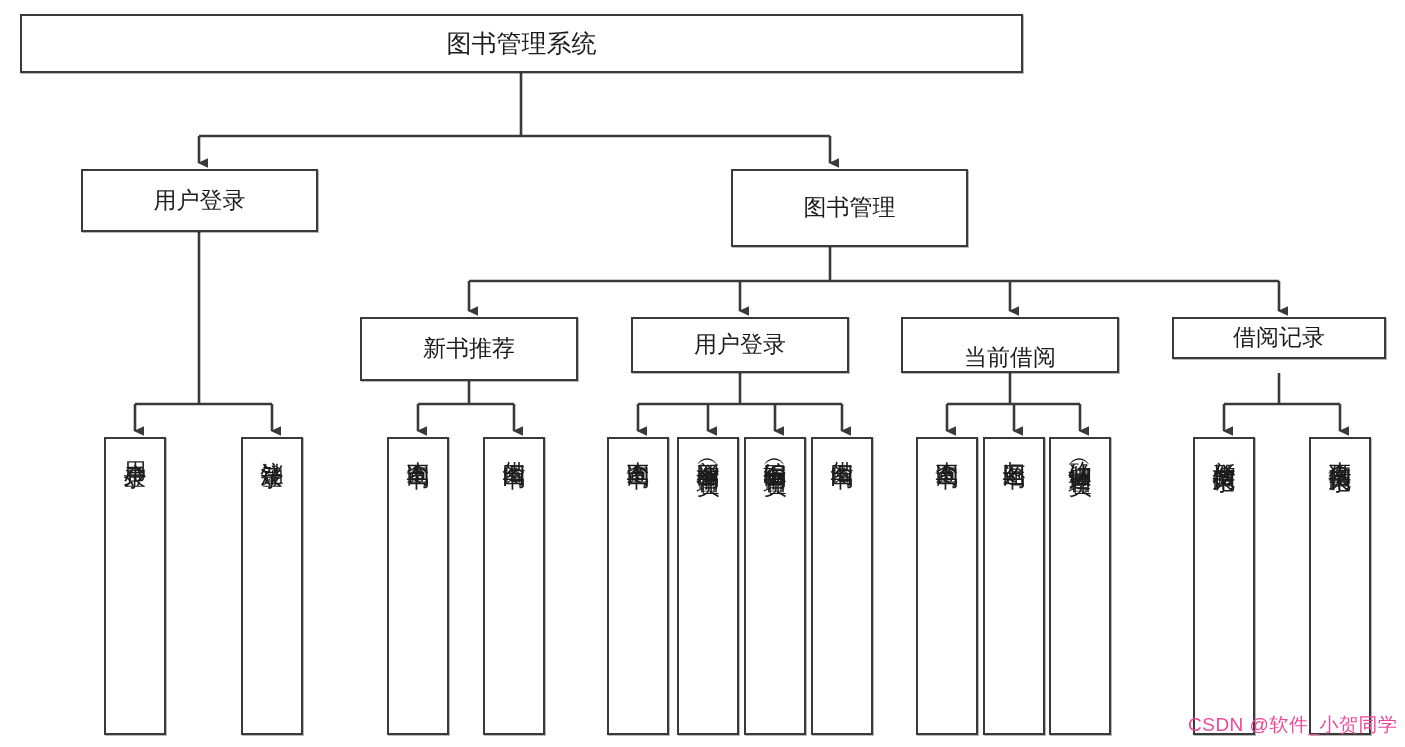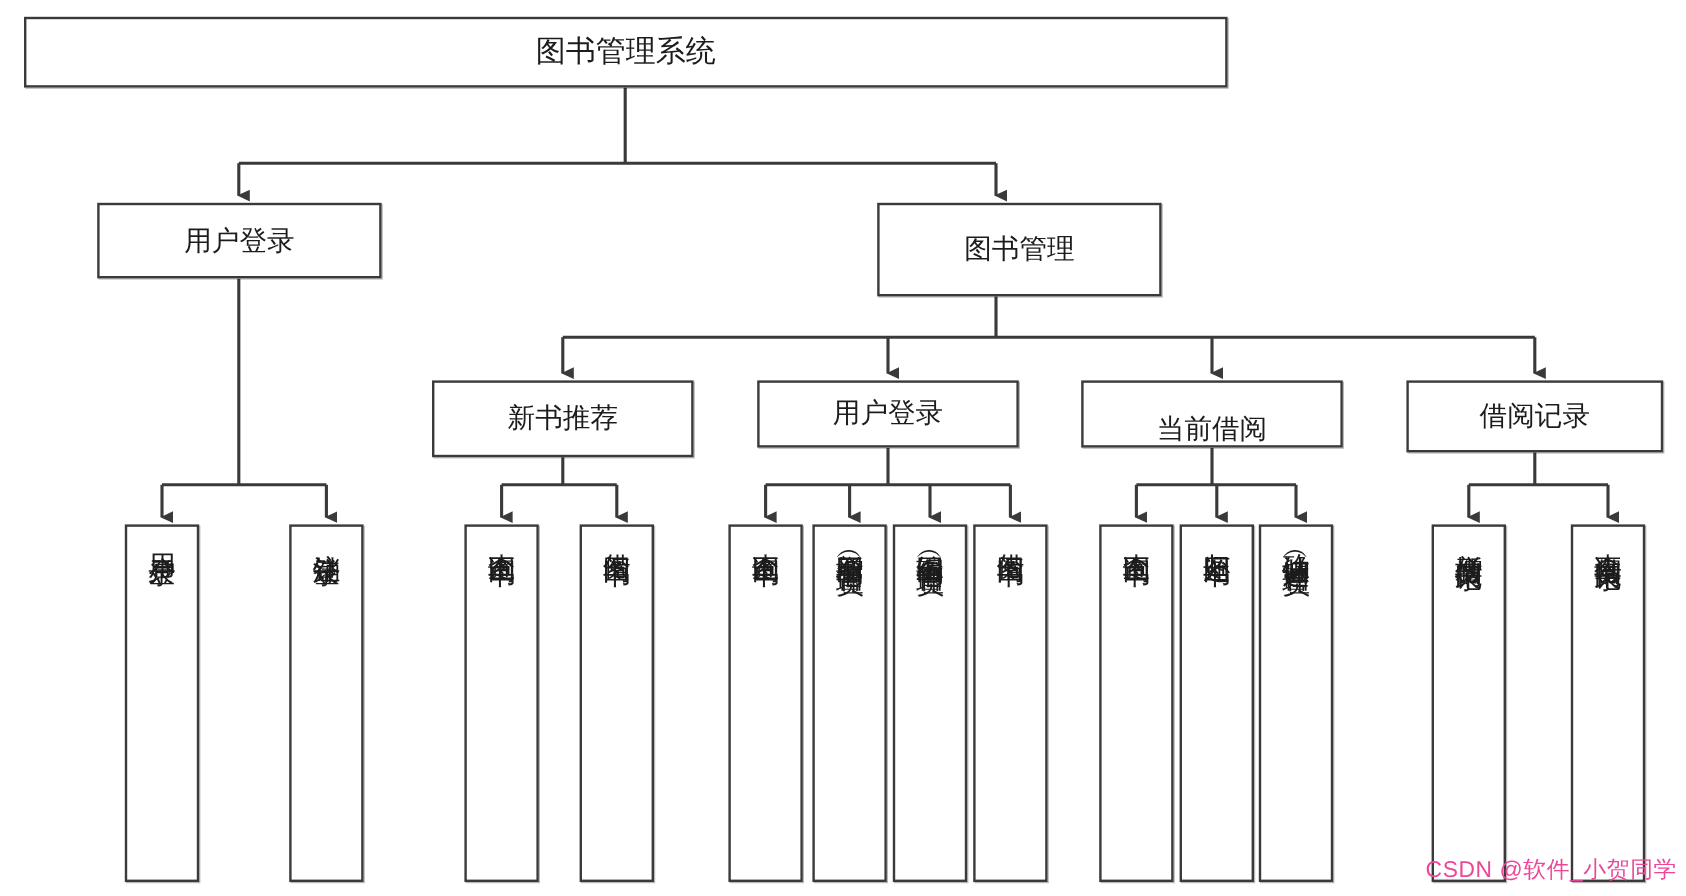--- a/index.html
+++ b/index.html
@@ -143,21 +143,21 @@
   </div>
 
   <div class="node horizontal" style="left:631px; top:317px; width:218px; height:56px;">
     <span class="node-label">用户登录</span>
   </div>
 
   <div class="node horizontal" style="left:901px; top:317px; width:218px; height:56px;align-items:flex-end;">
     <span class="node-label">当前借阅</span>
   </div>
 
-  <div class="node horizontal" style="left:1172px; top:317px; width:214px; height:60px;">
+  <div class="node horizontal" style="left:1172px; top:317px; width:214px; height:42px;">
     <span class="node-label">借阅记录</span>
   </div>
 
   <div class="node vertical" style="left:104px; top:437px; width:62px; height:298px;">
     <span class="node-label">用户登录</span>
   </div>
 
   <div class="node vertical" style="left:241px; top:437px; width:62px; height:298px;">
     <span class="node-label">注销登录</span>
   </div>

